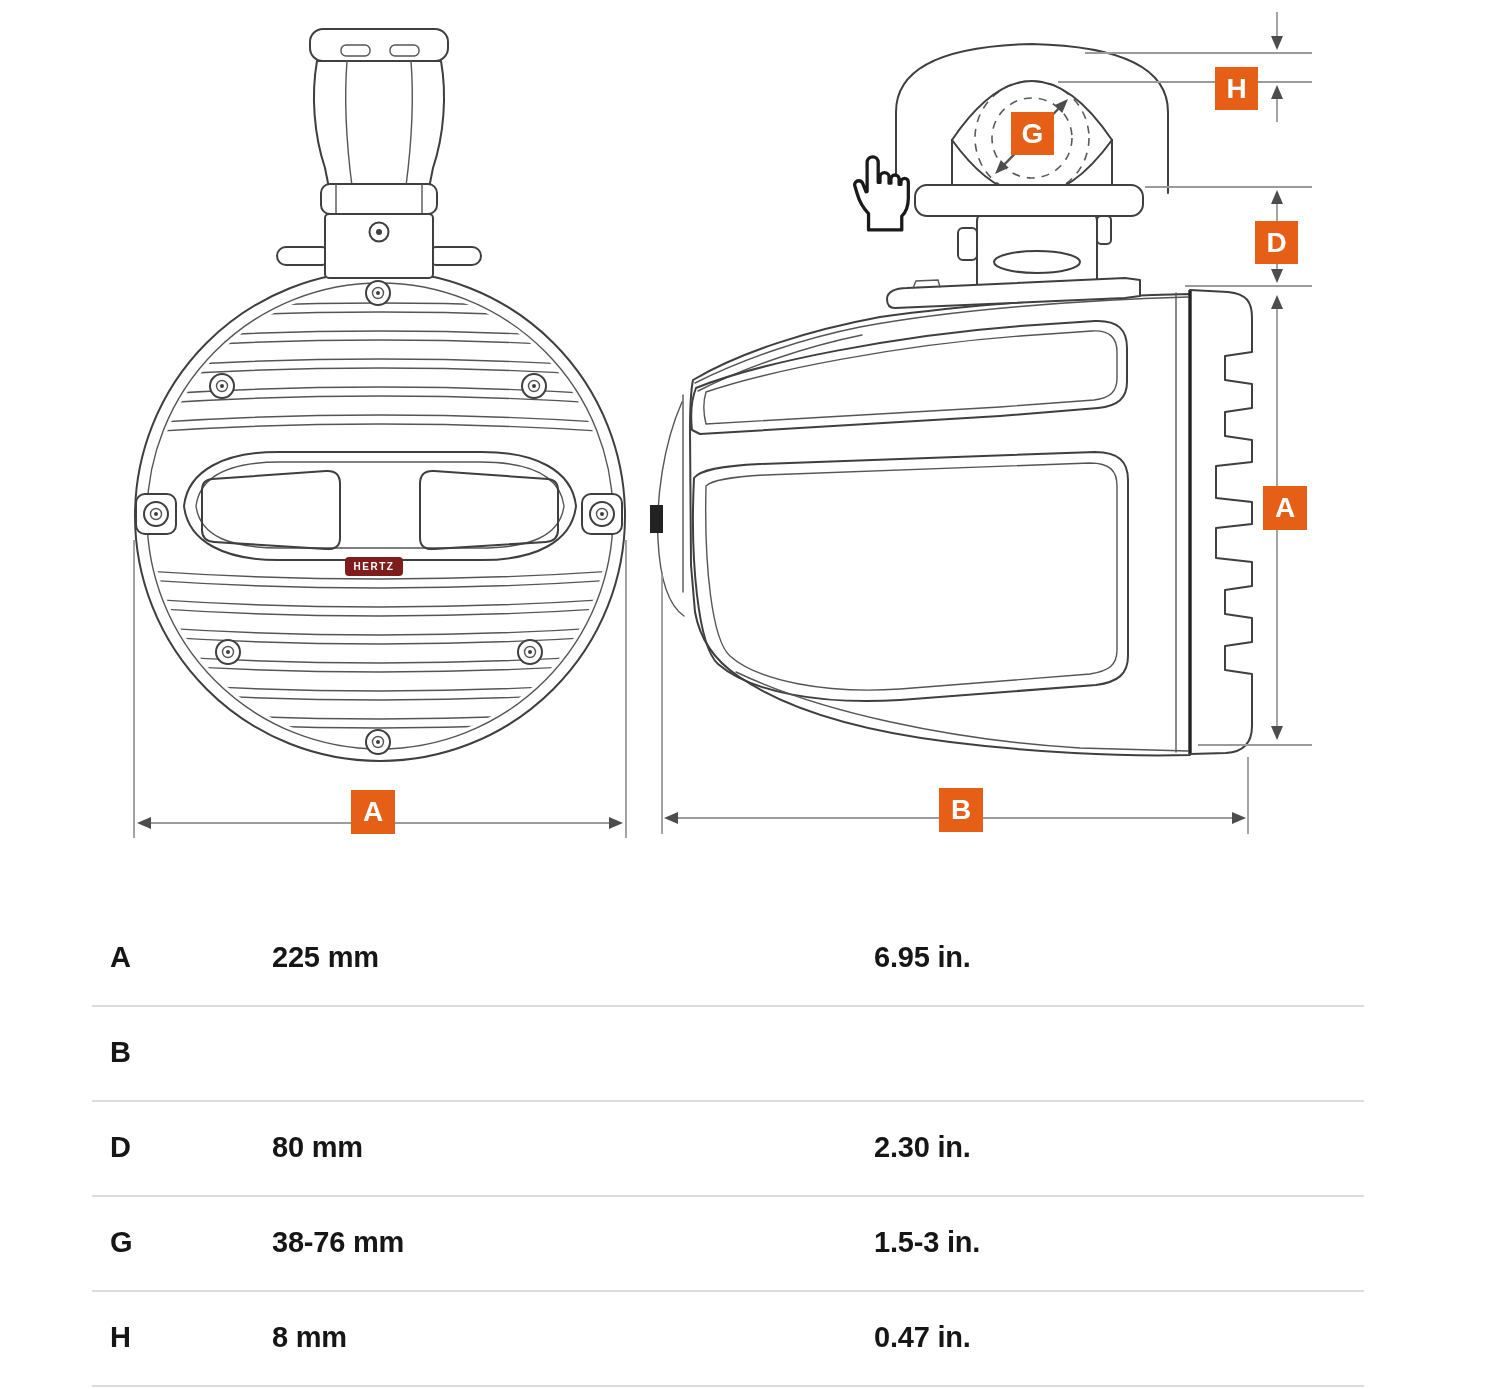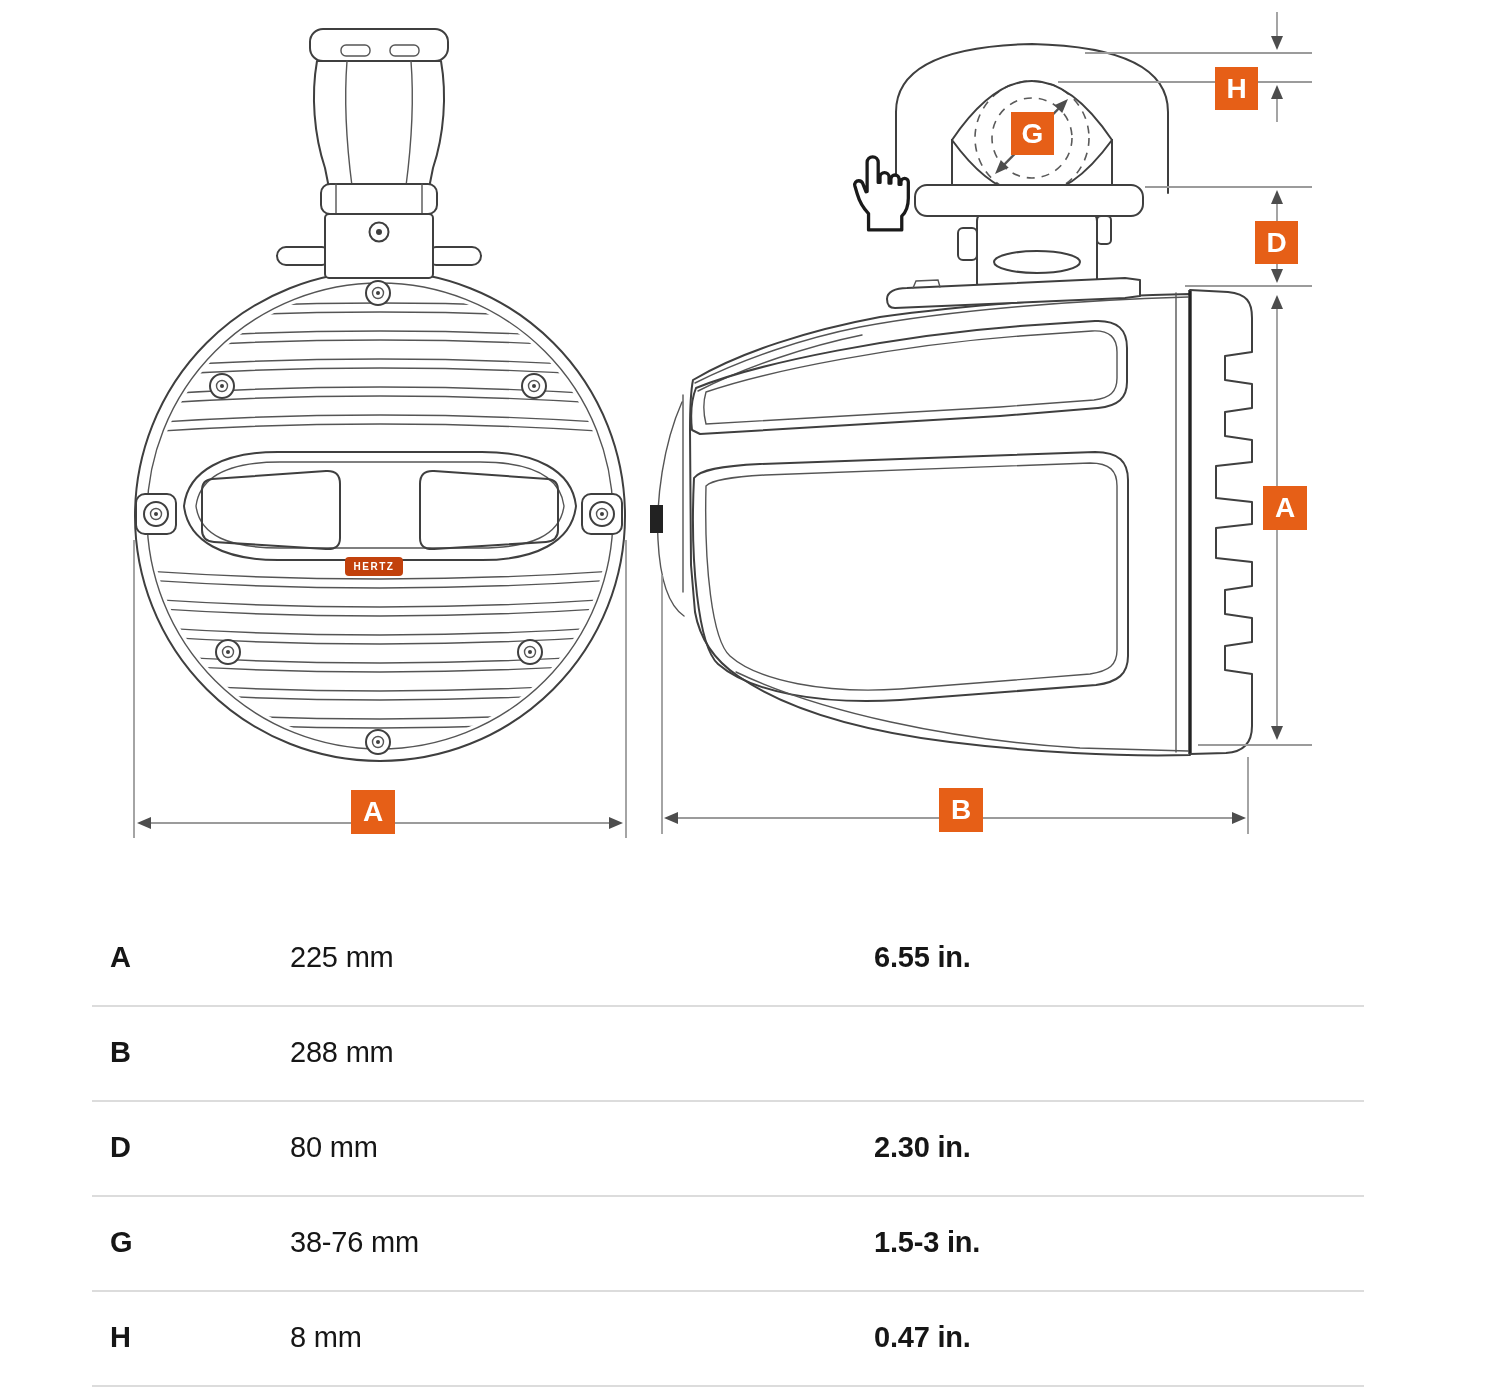--- a/index.html
+++ b/index.html
@@ -3,29 +3,29 @@
 <meta charset="utf-8">
 <style>
   html,body{margin:0;padding:0;background:#ffffff;}
   #stage{position:relative;width:1500px;height:1389px;background:#ffffff;overflow:hidden;
          font-family:"Liberation Sans", sans-serif;}
   #diagram-svg{position:absolute;left:0;top:0;}
   .dim-badge{position:absolute;display:flex;align-items:center;justify-content:center;
              color:#ffffff;font-weight:800;font-size:28px;line-height:1;
              font-family:"Liberation Sans", sans-serif;user-select:none;}
   .brand-badge{position:absolute;left:345px;top:557px;width:58px;height:19px;
-               background:#c2410c;border-radius:4px;color:#ffffff;display:flex;
+               background:#7f1d1d;border-radius:4px;color:#ffffff;display:flex;
                align-items:center;justify-content:center;font-size:10px;font-weight:700;
                letter-spacing:1.5px;font-family:"Liberation Sans", sans-serif;}
   #spec-table{position:absolute;left:92px;top:912px;width:1272px;}
   .spec-row{position:relative;height:93px;border-bottom:2px solid #dcdcdc;}
   .spec-row span{position:absolute;top:0;height:91px;display:flex;align-items:center;
                  color:#161616;font-size:29px;letter-spacing:-0.2px;}
   .cell-letter{left:18px;font-weight:700;}
-  .cell-mm{left:198px;font-weight:400;}
+  .cell-mm{left:180px;font-weight:700;}
   .cell-in{left:782px;font-weight:600;}
   .draw{stroke:#3f3f3f;fill:none;stroke-width:2;stroke-linejoin:round;stroke-linecap:round;}
   .thin{stroke:#555555;stroke-width:1.4;fill:none;stroke-linecap:round;}
   .white{fill:#ffffff;}
   .dim{stroke:#9b9b9b;stroke-width:1.8;fill:none;}
   .head{fill:#4d4d4d;stroke:none;}
   .dash{stroke:#5a5a5a;stroke-width:1.6;fill:none;stroke-dasharray:8 7;}
 </style>
 </head>
 <body>
@@ -261,25 +261,24 @@
   <div class="dim-badge" style="left: 1255px; top: 221px; width: 43px; height: 43px; background: rgb(230, 95, 23);">D</div>
   <div class="dim-badge" style="left: 1011px; top: 112px; width: 43px; height: 43px; background: rgb(230, 95, 23);">G</div>
   <div class="dim-badge" style="left: 1215px; top: 67px; width: 43px; height: 43px; background: rgb(230, 95, 23);">H</div>
 
   <div class="brand-badge">HERTZ</div>
 
   <div id="spec-table">
     <div class="spec-row">
       <span class="cell-letter">A</span>
       <span class="cell-mm">225 mm</span>
-      <span class="cell-in">6.55 in.</span>
+      <span class="cell-in">6.95 in.</span>
     </div>
     <div class="spec-row">
       <span class="cell-letter">B</span>
-      <span class="cell-mm">288 mm</span>
     </div>
     <div class="spec-row">
       <span class="cell-letter">D</span>
       <span class="cell-mm">80 mm</span>
       <span class="cell-in">2.30 in.</span>
     </div>
     <div class="spec-row">
       <span class="cell-letter">G</span>
       <span class="cell-mm">38-76 mm</span>
       <span class="cell-in">1.5-3 in.</span>

